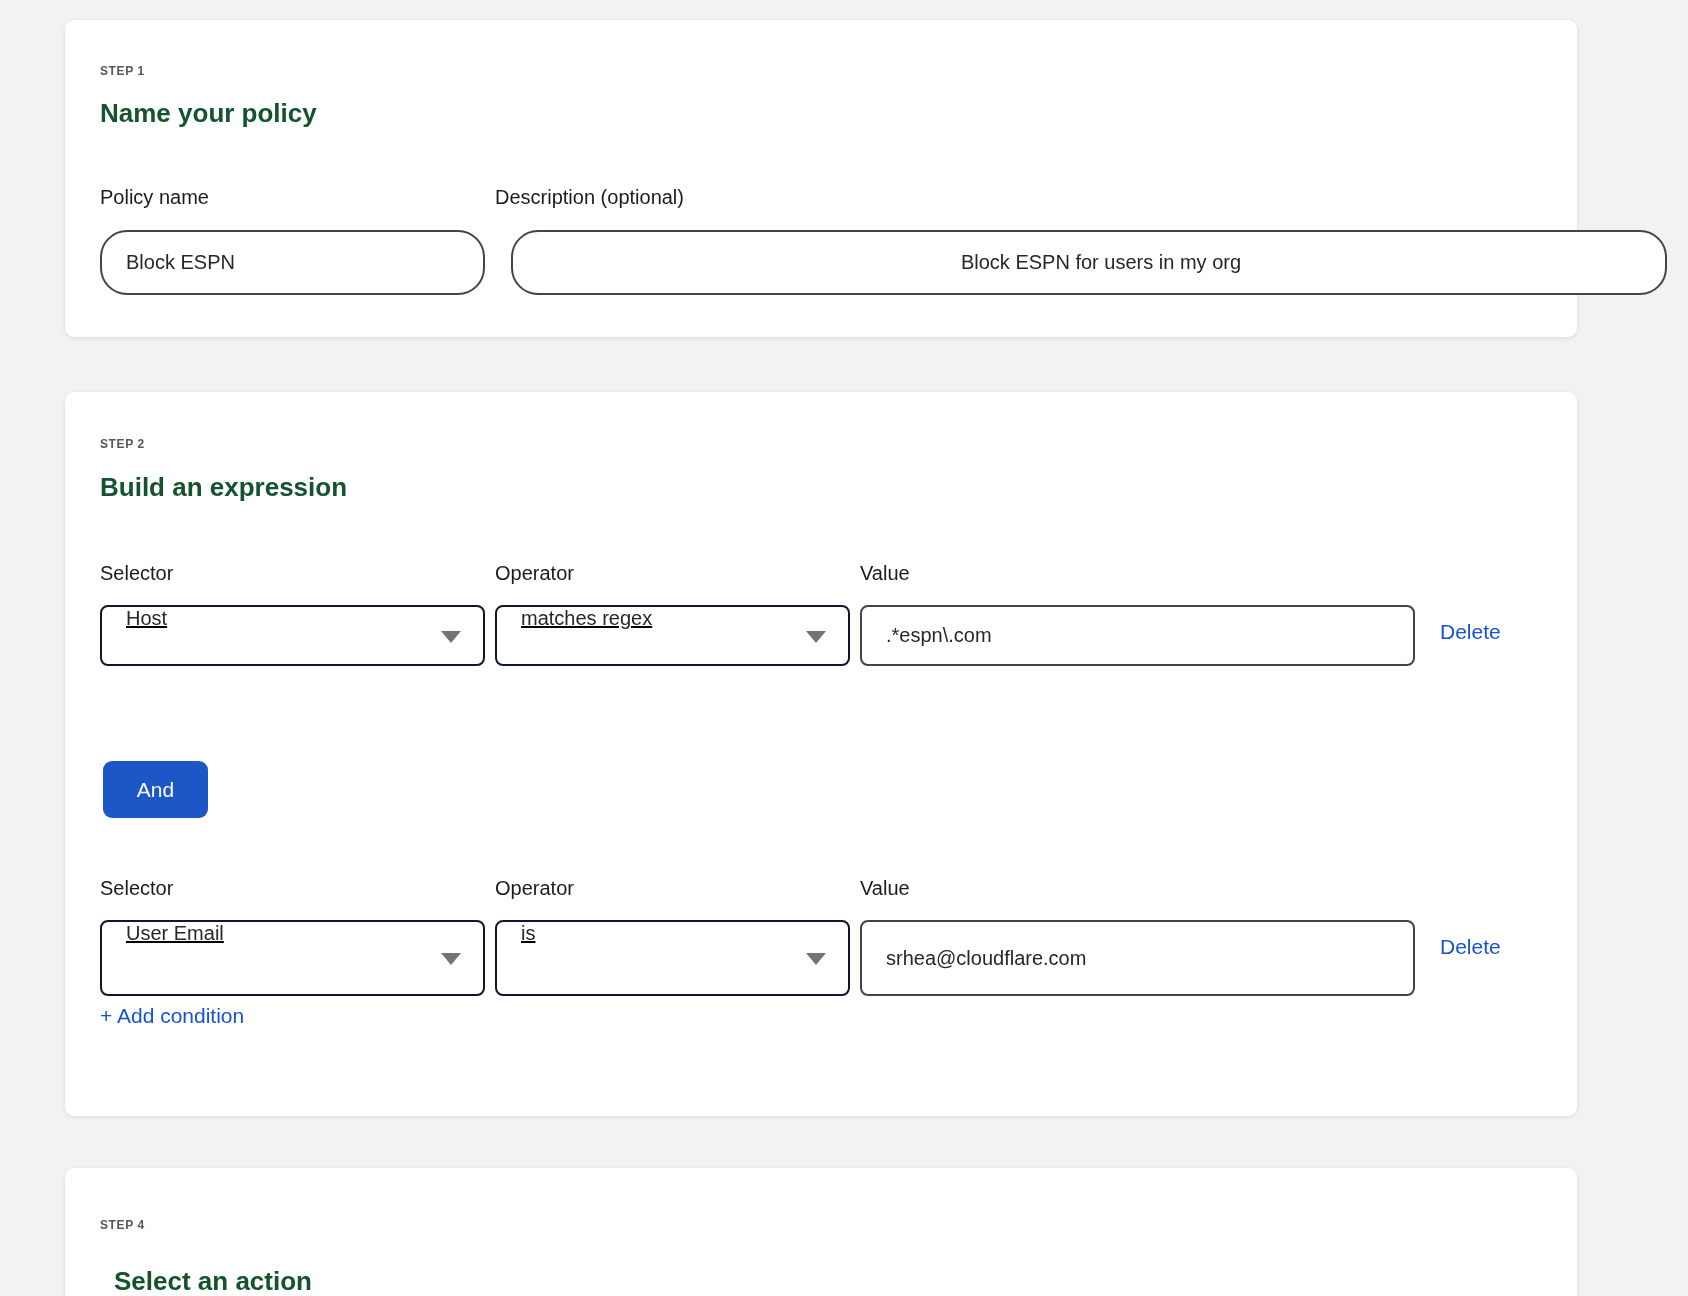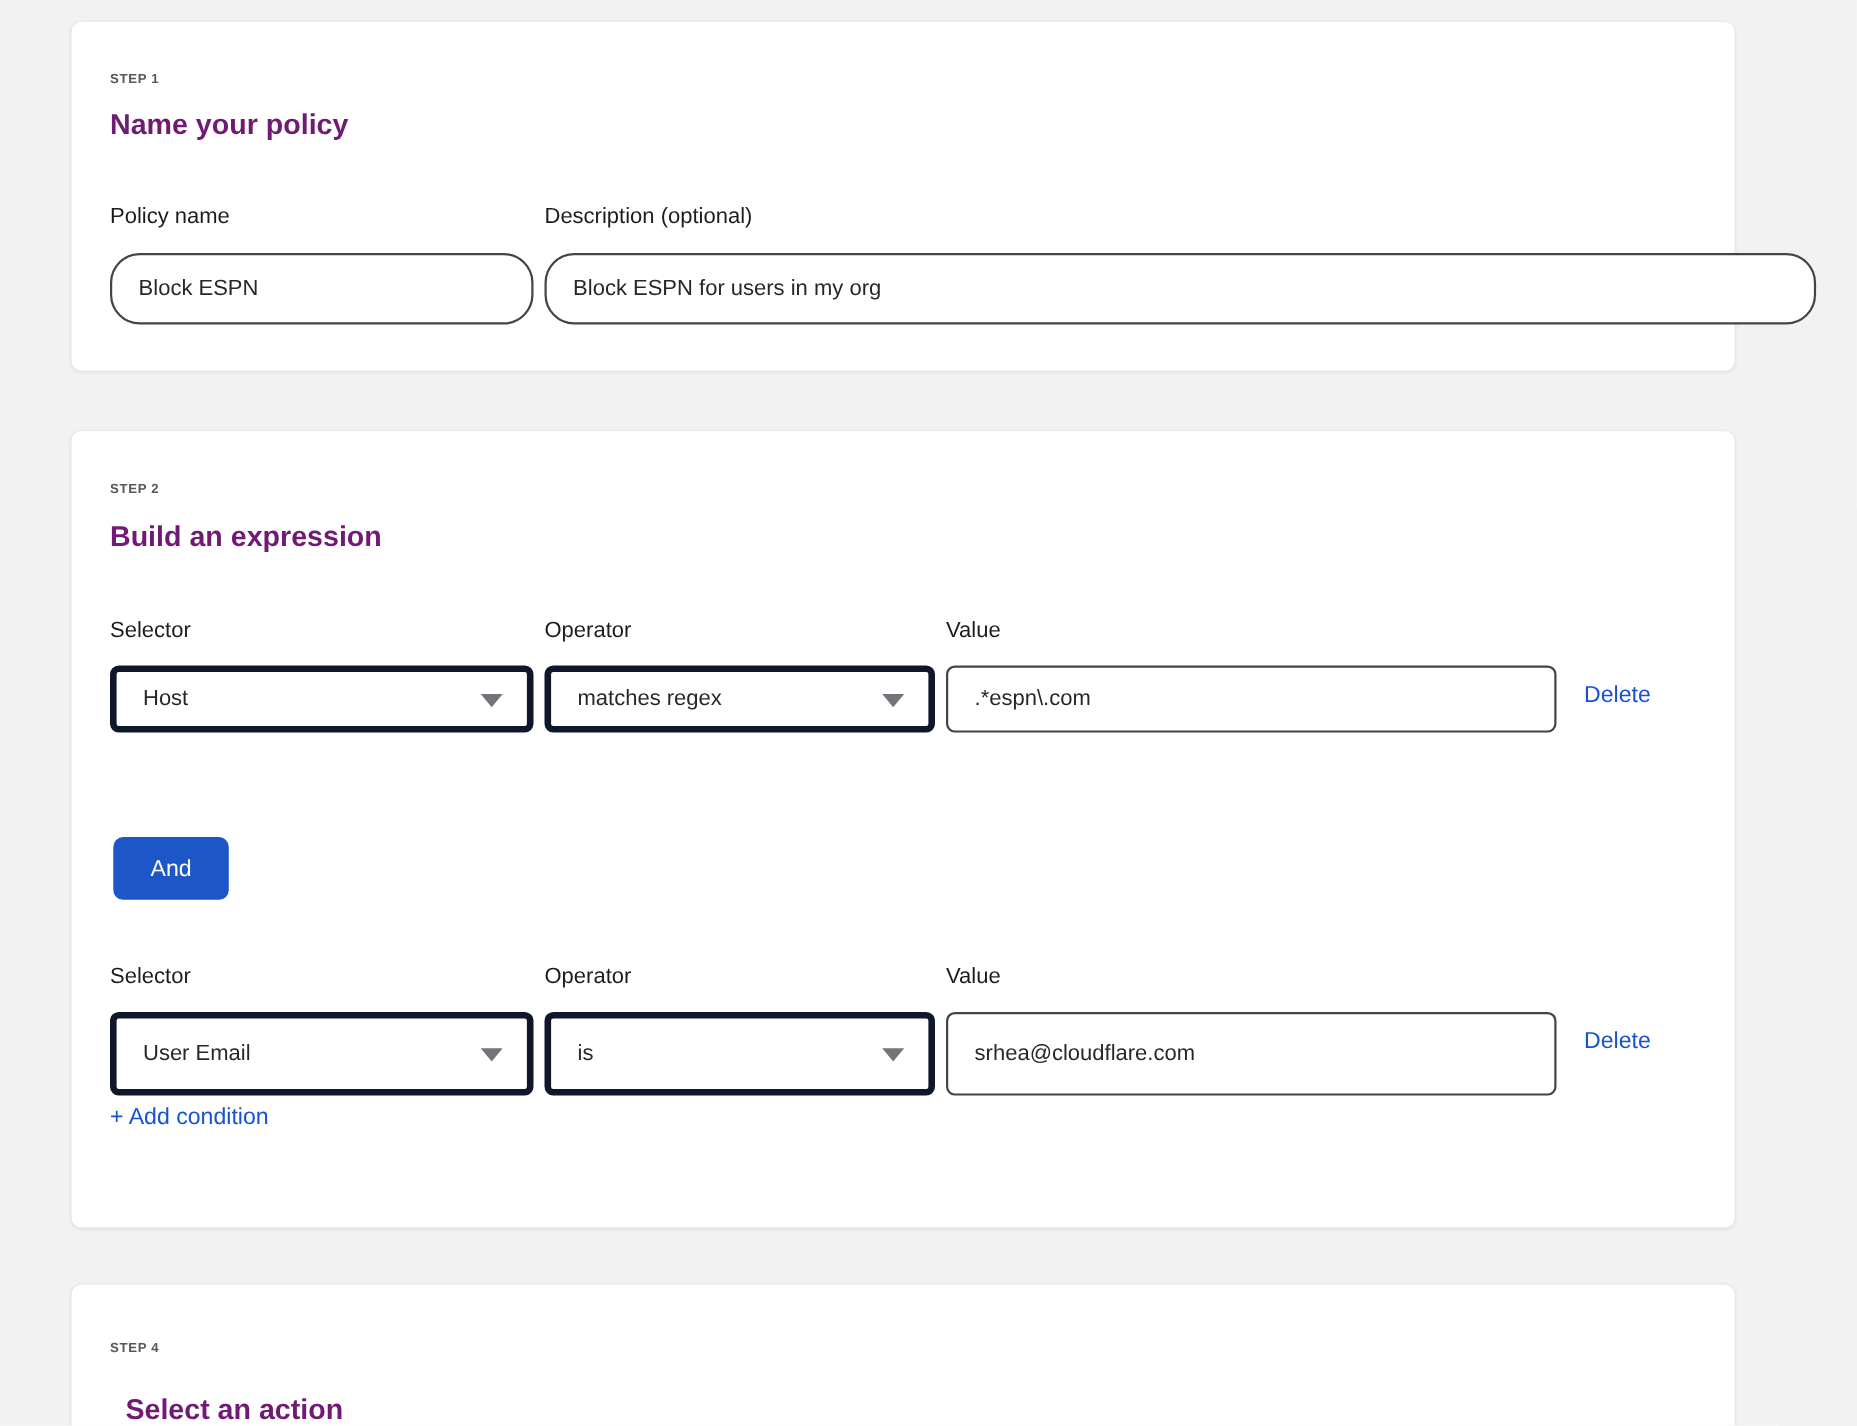--- a/index.html
+++ b/index.html
@@ -34,21 +34,21 @@
     font-size: 12px;
     font-weight: bold;
     letter-spacing: 0.6px;
     color: #56565c;
   }
   .card-title {
     position: absolute;
     left: 35px;
     font-size: 26px;
     font-weight: bold;
-    color: #701a75;
+    color: #14532d;
   }
 
   .field-label {
     position: absolute;
     font-size: 20px;
     color: #1b1c20;
     white-space: nowrap;
   }
 
   .text-input {
@@ -60,26 +60,27 @@
     font-family: "Liberation Sans", "DejaVu Sans", sans-serif;
     font-size: 20px;
     color: #26272b;
     padding: 0 0 0 24px;
     outline: none;
   }
 
   .select-box {
     position: absolute;
     box-sizing: border-box;
-    border: 6px solid #0f172a;
+    border: 2px solid #0f172a;
     border-radius: 8px;
     background: #ffffff;
     cursor: pointer;
     display: flex;
-    align-items: center;
+    align-items: flex-start;
+    text-decoration: underline;
   }
   .select-box .select-value {
     font-size: 20px;
     color: #26272b;
     padding-left: 24px;
     white-space: nowrap;
   }
   .chevron {
     position: absolute;
     right: 22px;
@@ -119,21 +120,21 @@
   .col1 { left: 35px;  width: 385px; }
   .col2 { left: 430px; width: 355px; }
   .col3 { left: 795px; width: 555px; }
   .col-delete { left: 1375px; }
 
   
   #card-step1 .step-label { top: 44px; }
   #card-step1 .card-title { top: 78px; }
   #card-step1 .field-label { top: 166px; }
   #card-step1 .text-input { top: 210px; height: 65px; border-radius: 27px; }
-  #desc-input { left: 430px; width: 1156px; }
+  #desc-input { left: 446px; width: 1156px; text-align: center; }
 
   
   #card-step2 .step-label { top: 45px; }
   #card-step2 .card-title { top: 80px; }
   .cond-row1 .field-label { top: 170px; }
   .cond-row1 .select-box,
   .cond-row1 .text-input  { top: 213px; height: 61px; }
   .cond-row1 .link        { top: 228px; }
   .and-button             { top: 369px; }
   .cond-row2 .field-label { top: 485px; }

